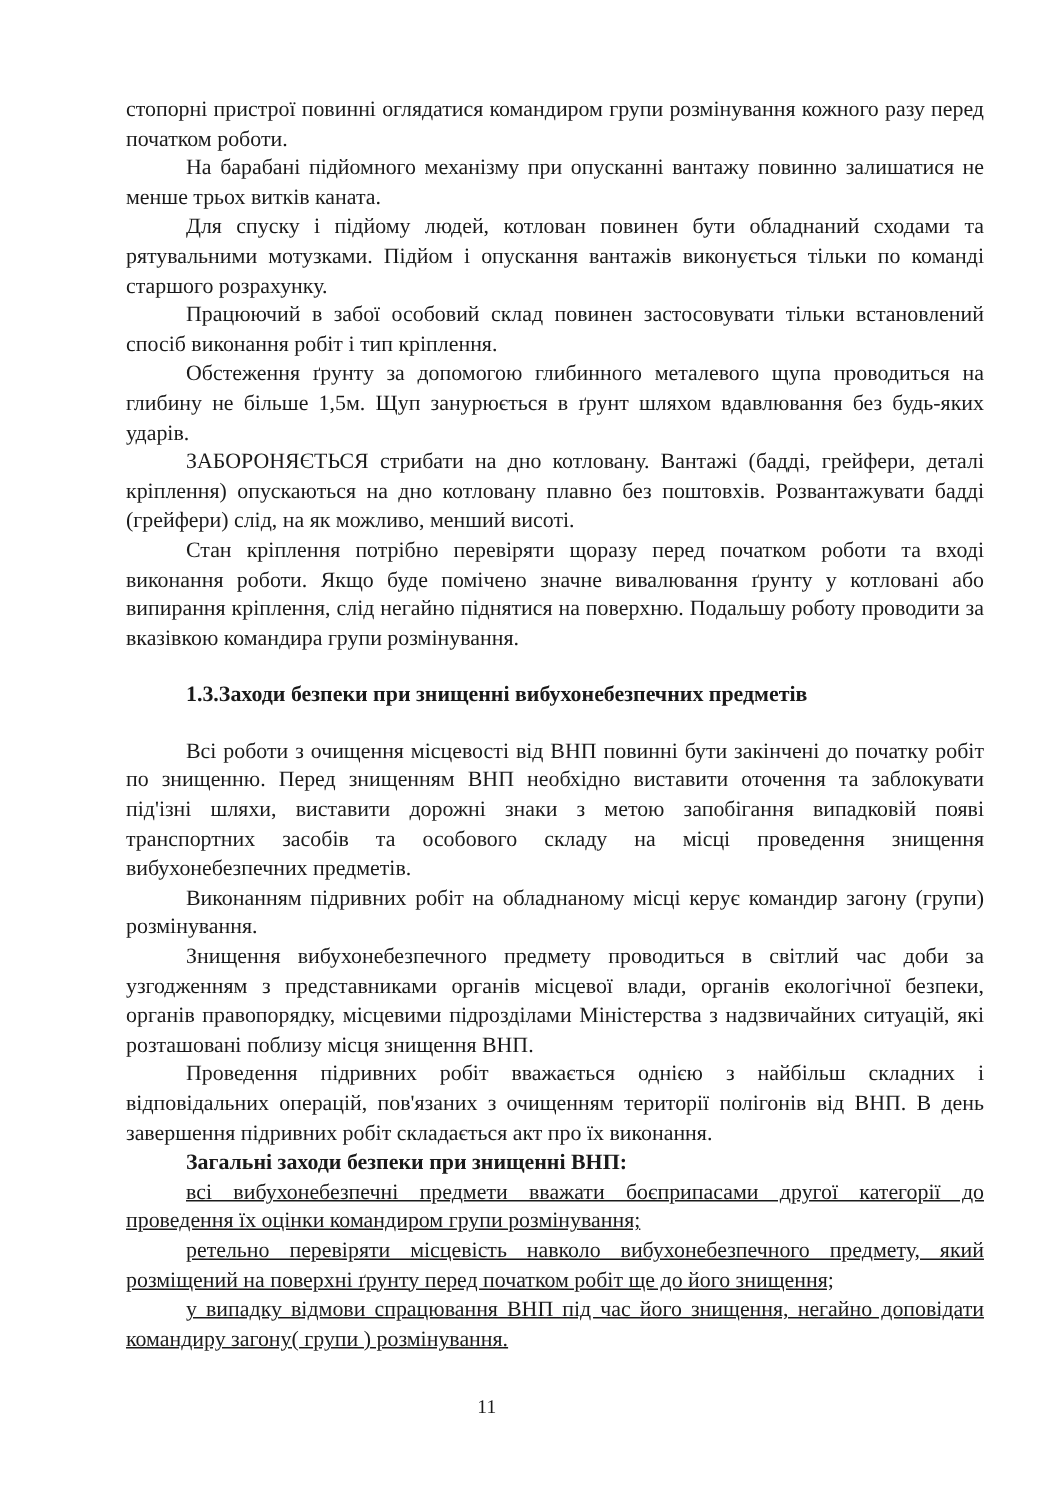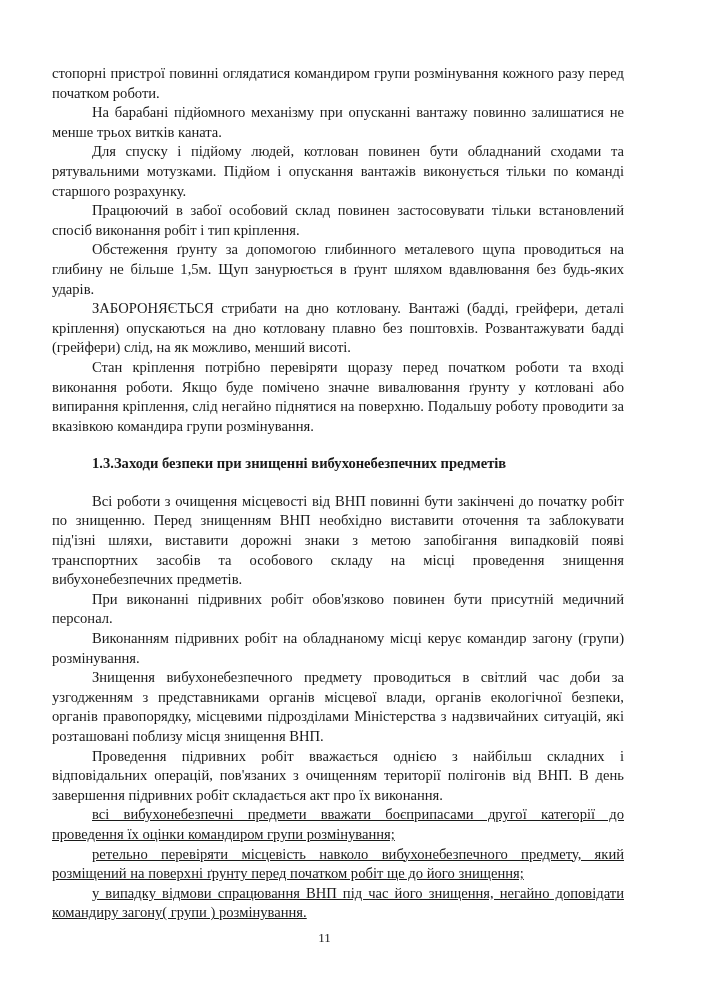--- a/index.html
+++ b/index.html
@@ -10,21 +10,21 @@
     body {
       width: 707px;
       height: 1000px;
       position: relative;
       overflow: hidden;
       font-family: "Liberation Serif", "DejaVu Serif", serif;
       color: #1a1a1a;
     }
     .page {
       position: absolute;
-      left: 52px;
+      left: 84px;
       top: 64px;
       width: 572px;
       font-size: 14.6px;
       line-height: 19.6px;
     }
     .page p {
       margin: 0;
       text-align: justify;
       text-indent: 40px;
     }
@@ -64,24 +64,24 @@
   <p>На барабані підйомного механізму при опусканні вантажу повинно залишатися не менше трьох витків каната.</p>
   <p>Для спуску і підйому людей, котлован повинен бути обладнаний сходами та рятувальними мотузками. Підйом і опускання вантажів виконується тільки по команді старшого розрахунку.</p>
   <p>Працюючий в забої особовий склад повинен застосовувати тільки встановлений спосіб виконання робіт і тип кріплення.</p>
   <p>Обстеження ґрунту за допомогою глибинного металевого щупа проводиться на глибину не більше 1,5м. Щуп занурюється в ґрунт шляхом вдавлювання без будь-яких ударів.</p>
   <p>ЗАБОРОНЯЄТЬСЯ стрибати на дно котловану. Вантажі (бадді, грейфери, деталі кріплення) опускаються на дно котловану плавно без поштовхів. Розвантажувати бадді (грейфери) слід, на як можливо, менший висоті.</p>
   <p>Стан кріплення потрібно перевіряти щоразу перед початком роботи та вході виконання роботи. Якщо буде помічено значне вивалювання ґрунту у котловані або випирання кріплення, слід негайно піднятися на поверхню. Подальшу роботу проводити за вказівкою командира групи розмінування.</p>
 
   <p class="heading">1.3.Заходи безпеки при знищенні вибухонебезпечних предметів</p>
 
   <p>Всі роботи з очищення місцевості від ВНП повинні бути закінчені до початку робіт по знищенню. Перед знищенням ВНП необхідно виставити оточення та заблокувати під'ізні шляхи, виставити дорожні знаки з метою запобігання випадковій появі транспортних засобів та особового складу на місці проведення знищення вибухонебезпечних предметів.</p>
-  <p>При виконанні підривних робіт обов'язково повинен бути присутній медичний персонал.</p>
   <p>Виконанням підривних робіт на обладнаному місці керує командир загону (групи) розмінування.</p>
   <p>Знищення вибухонебезпечного предмету проводиться в світлий час доби за узгодженням з представниками органів місцевої влади, органів екологічної безпеки, органів правопорядку, місцевими підрозділами Міністерства з надзвичайних ситуацій, які розташовані поблизу місця знищення ВНП.</p>
   <p>Проведення підривних робіт вважається однією з найбільш складних і відповідальних операцій, пов'язаних з очищенням території полігонів від ВНП. В день завершення підривних робіт складається акт про їх виконання.</p>
 
+  <p class="subheading">Загальні заходи безпеки при знищенні ВНП:</p>
 
   <p class="li">всі вибухонебезпечні предмети вважати боєприпасами другої категорії до проведення їх оцінки командиром групи розмінування;</p>
   <p class="li">ретельно перевіряти місцевість навколо вибухонебезпечного предмету, який розміщений на поверхні ґрунту перед початком робіт ще до його знищення;</p>
   <p class="li">у випадку відмови спрацювання ВНП під час його знищення, негайно доповідати командиру загону( групи ) розмінування.</p>
 </div>
 
 <div class="page-number">11</div>
 
 </body></html>

